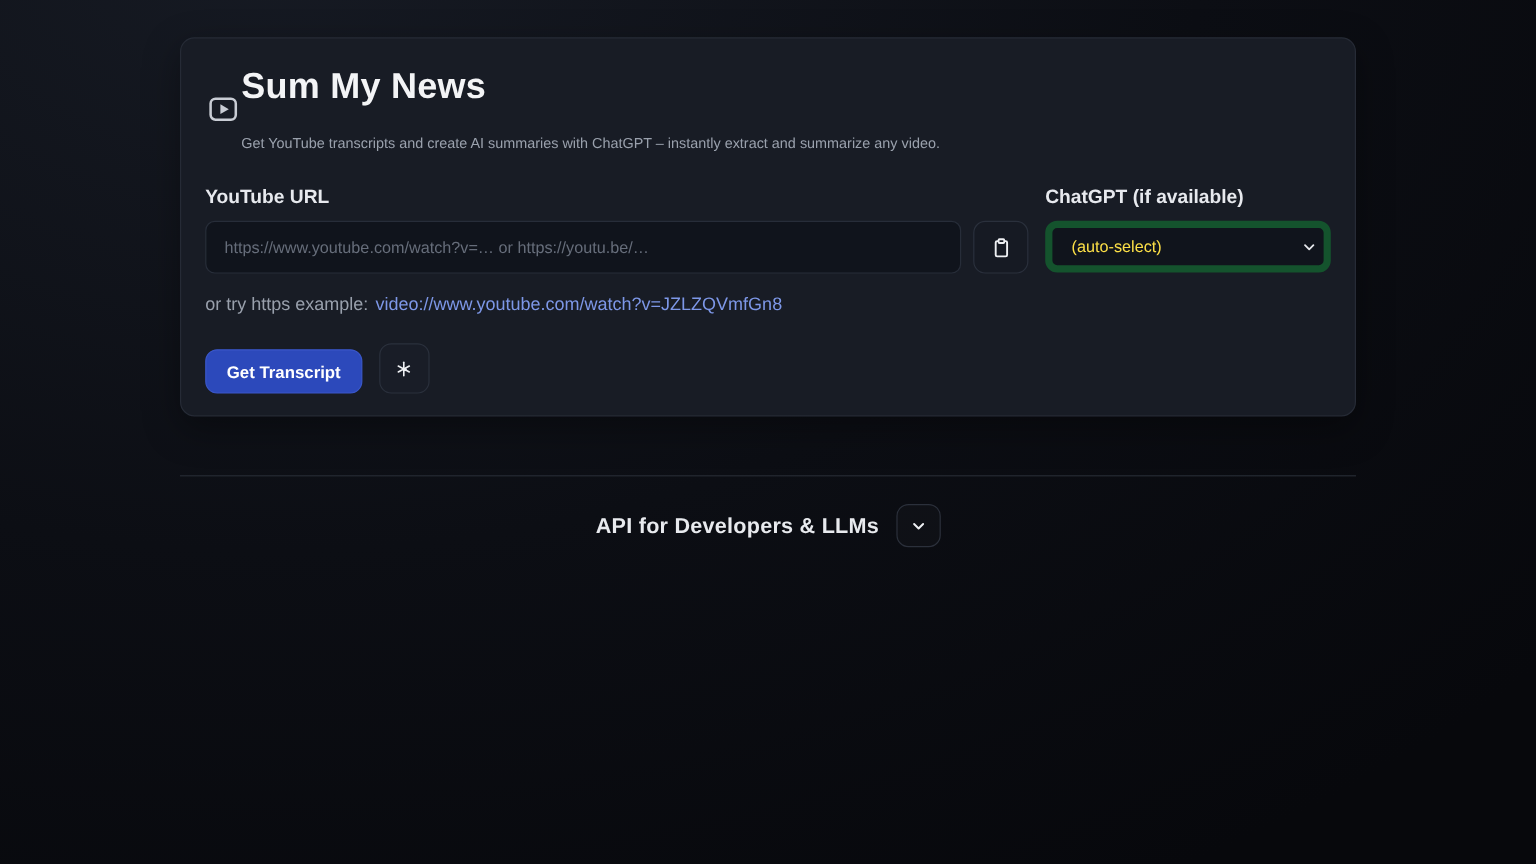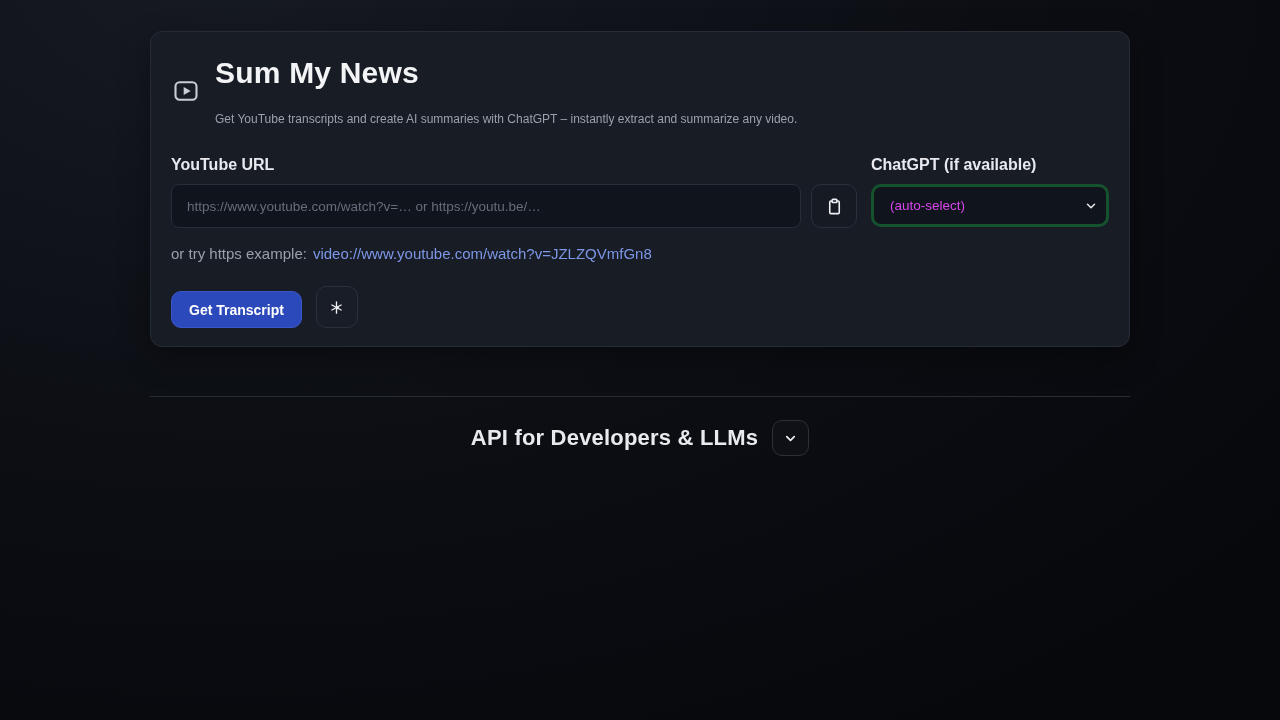--- a/index.html
+++ b/index.html
@@ -14,21 +14,21 @@
   .card {
     width: 980px;
     margin: 31px auto 0;
     background: #181c25;
     border: 1px solid #262b36;
     border-radius: 12px;
     padding: 24px 20px 18px;
     box-shadow: 0 10px 30px rgba(0,0,0,0.35);
   }
 
-  .card-header { display: flex; align-items: center; gap: 14px; }
+  .card-header { display: flex; align-items: center; }
   .header-icon { flex: 0 0 auto; width: 30px; height: 28px; color: #c9cdd5; display: flex; align-items: center; }
   .header-text h1 {
     font-size: 30px;
     font-weight: 700;
     color: #f3f4f6;
     letter-spacing: 0.2px;
     line-height: 1.1;
   }
   .subtitle { margin-top: 23px; font-size: 12px; color: #9aa1ad; }
 
@@ -72,23 +72,23 @@
     cursor: pointer;
   }
 
   .select-wrap { position: relative; width: 238px; }
   .lang-select {
     width: 100%;
     height: 43px;
     appearance: none;
     -webkit-appearance: none;
     background: #10141c;
-    border: 3px solid #14532d;
-    border-radius: 10px;
-    color: #d946ef;
+    border: 6px solid #14532d;
+    border-radius: 10px;
+    color: #fde047;
     font-size: 13.5px;
     padding: 0 42px 0 16px;
     outline: none;
     font-family: "Liberation Sans", "DejaVu Sans", sans-serif;
   }
   .select-chevron {
     position: absolute;
     right: 11px; top: 50%;
     transform: translateY(-50%);
     color: #e5e7eb;
@@ -132,21 +132,21 @@
     border-top: 1px solid #262b34;
   }
 
   .footer-row {
     margin-top: 23px;
     display: flex;
     align-items: center;
     justify-content: center;
     gap: 14px;
   }
-  .footer-heading { font-size: 22px; font-weight: 700; color: #e8eaee; letter-spacing: 0.2px; }
+  .footer-heading { font-size: 18px; font-weight: 700; color: #e8eaee; letter-spacing: 0.2px; }
   .footer-toggle {
     width: 37px;
     height: 36px;
     background: rgba(255,255,255,0.02);
     border: 1px solid #2b303b;
     border-radius: 10px;
     color: #eef0f3;
     display: flex;
     align-items: center;
     justify-content: center;

